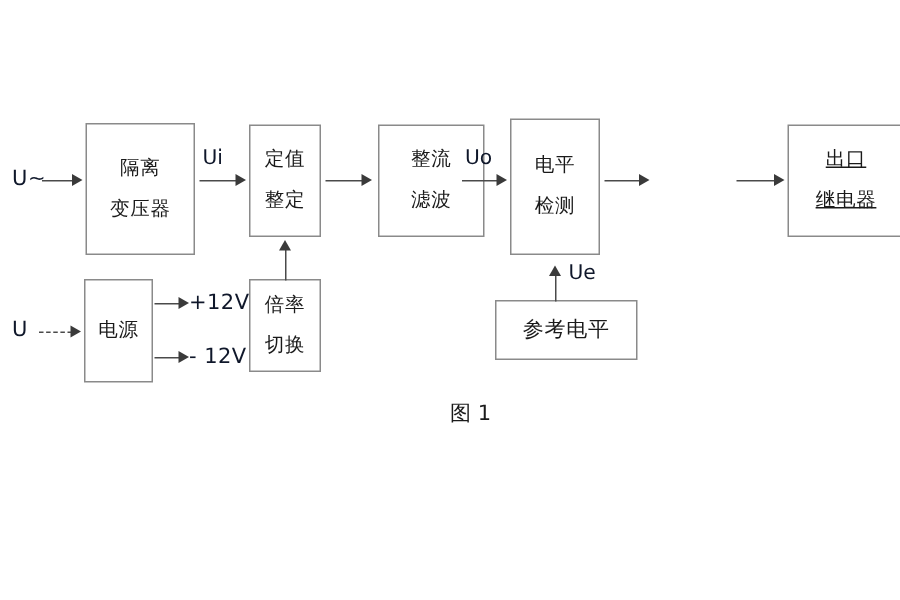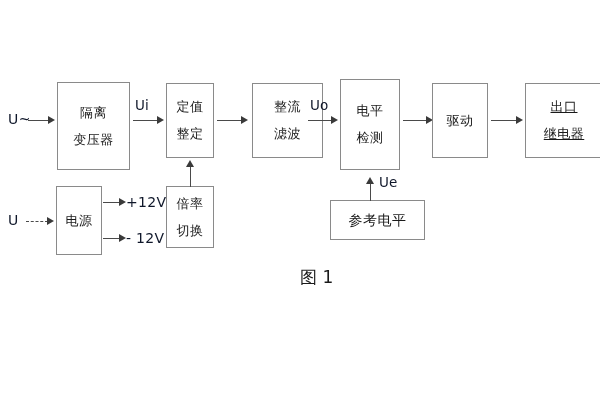--- a/index.html
+++ b/index.html
@@ -75,21 +75,21 @@
     font-size: 13px;
     white-space: nowrap;
     line-height: 1;
   }
   .lbl.sig { font-size: 13.5px; }
   .lbl.rail { font-size: 14px; letter-spacing: 0.3px; }
   .lbl.src { font-size: 14px; letter-spacing: 0.5px; }
   .caption {
     position: absolute;
     color: #1a1a1a;
-    font-size: 17px;
+    font-size: 14px;
     white-space: nowrap;
     line-height: 1;
   }
 </style>
 </head>
 <body>
 
 <div id="canvas">
 
   <span class="lbl src" style="left:8px; top:112px;">U~</span>
@@ -123,23 +123,20 @@
   <div class="arrow-r" style="left:331px; top:116px;"></div>
 
   <div class="box" style="left:340px; top:79px; width:60px; height:91px;">
     <span class="ln">电平</span>
     <span class="ln">检测</span>
   </div>
 
   <div class="hline" style="left:403px; top:120px; width:25px;"></div>
   <div class="arrow-r" style="left:426px; top:116px;"></div>
 
-  <div class="box single" style="left:432px; top:83px; width:56px; height:75px;">
-    <span class="ln">驱动</span>
-  </div>
 
   <div class="hline" style="left:491px; top:120px; width:27px;"></div>
   <div class="arrow-r" style="left:516px; top:116px;"></div>
 
   <div class="box" style="left:525px; top:83px; width:78px; height:75px;text-decoration:underline;">
     <span class="ln">出口</span>
     <span class="ln">继电器</span>
   </div>
 
   <span class="lbl src" style="left:8px; top:213px;">U</span>

